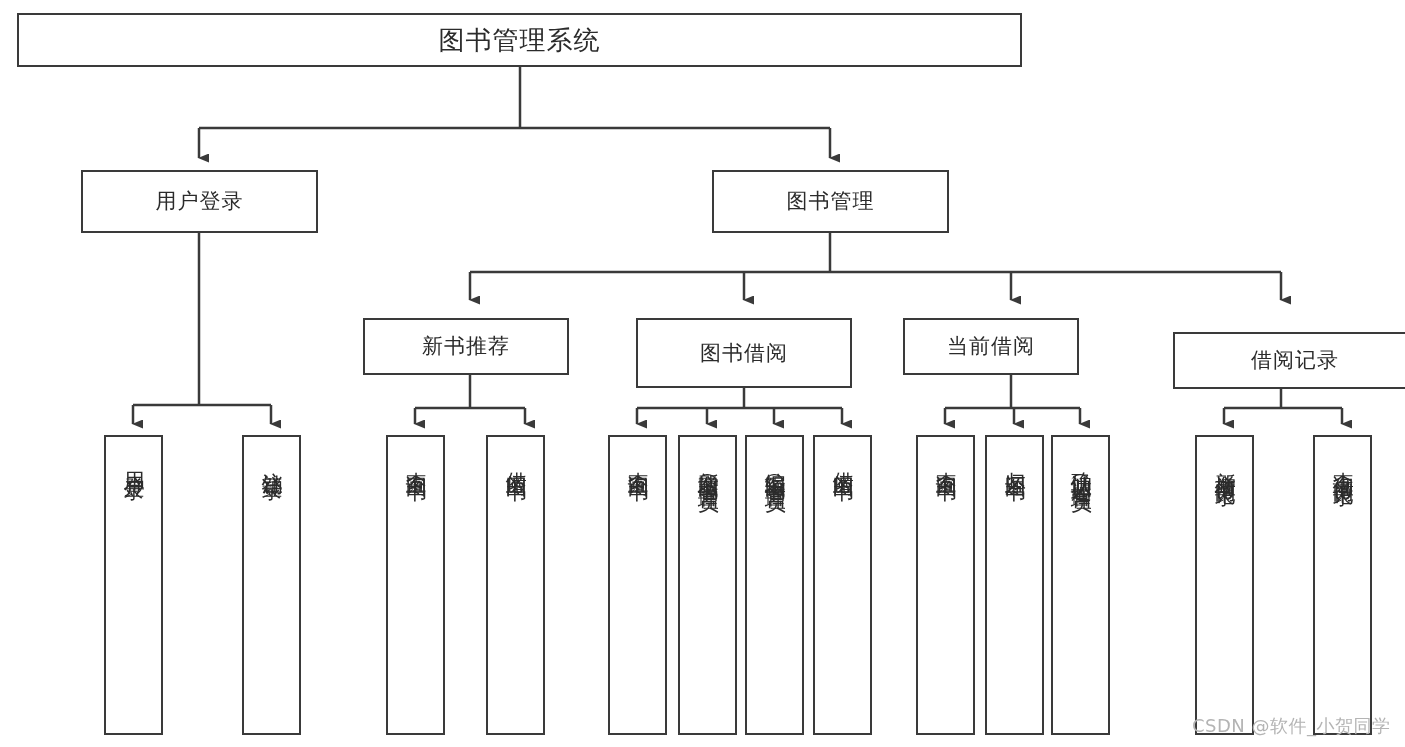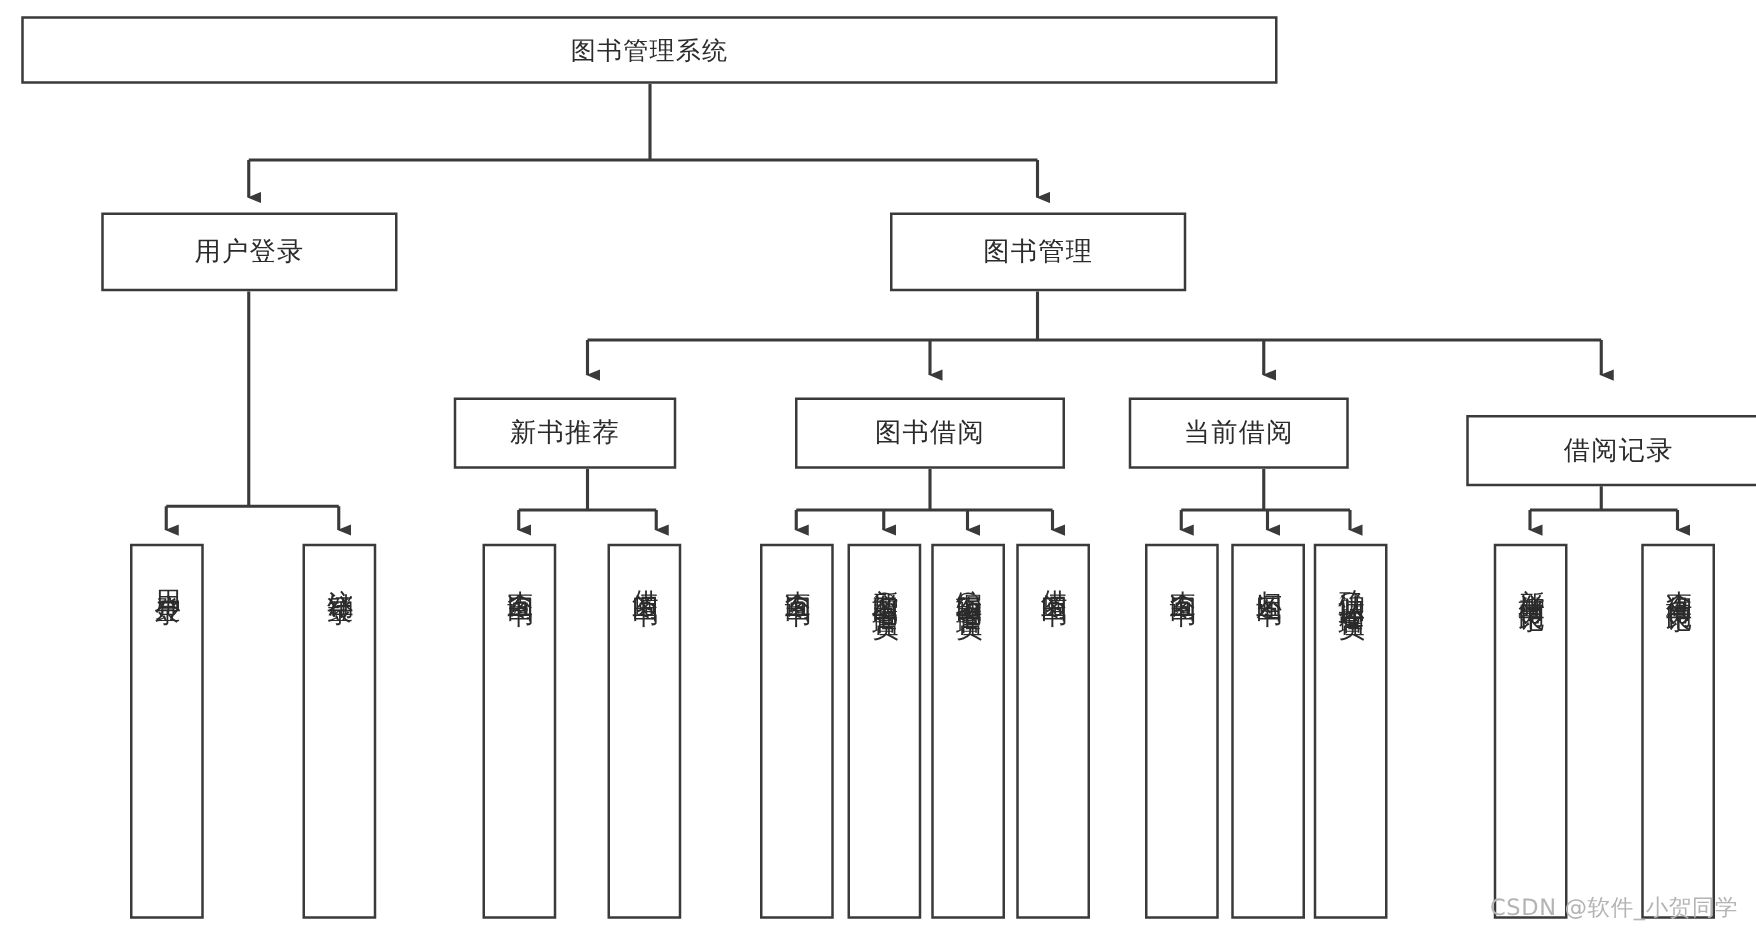--- a/index.html
+++ b/index.html
@@ -38,21 +38,21 @@
     text-align: center;
     z-index: 2;
   }
   .node .lbl {
     font-size: 21px;
     line-height: 1.25;
     letter-spacing: 1px;
     color: #2b2b2b;
     white-space: nowrap;
   }
-  .node.root .lbl { font-size: 20px; }
+  .node.root .lbl { font-size: 26px; }
   .node.leaf {
     align-items: flex-start;
     justify-content: center;
     padding-top: 18px;
   }
   .node.leaf .lbl {
     writing-mode: vertical-rl;
     text-orientation: upright;
     -webkit-writing-mode: vertical-rl;
     font-size: 21px;
@@ -129,24 +129,24 @@
     <span class="lbl">图书管理系统</span>
   </div>
 
   <div class="node" style="left:81px; top:170px; width:237px; height:63px;">
     <span class="lbl">用户登录</span>
   </div>
   <div class="node" style="left:712px; top:170px; width:237px; height:63px;">
     <span class="lbl">图书管理</span>
   </div>
 
-  <div class="node" style="left:363px; top:318px; width:178px; height:57px;">
+  <div class="node" style="left:363px; top:318px; width:206px; height:57px;">
     <span class="lbl">新书推荐</span>
   </div>
-  <div class="node" style="left:636px; top:318px; width:216px; height:57px;">
+  <div class="node" style="left:636px; top:318px; width:216px; height:70px;">
     <span class="lbl">图书借阅</span>
   </div>
   <div class="node" style="left:903px; top:318px; width:176px; height:57px;">
     <span class="lbl">当前借阅</span>
   </div>
   <div class="node" style="left:1173px; top:332px; width:244px; height:57px;text-align:right;">
     <span class="lbl">借阅记录</span>
   </div>
 
   <div class="node leaf" style="left:104px; top:435px; width:59px; height:300px;">

